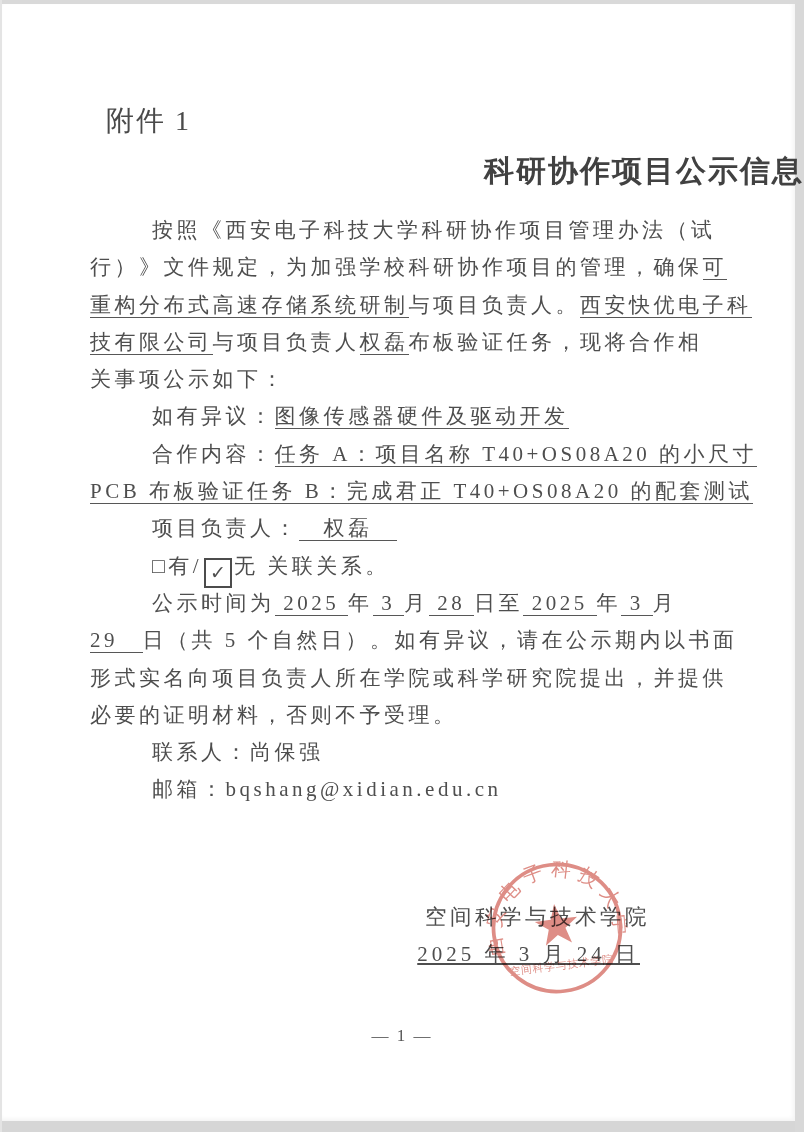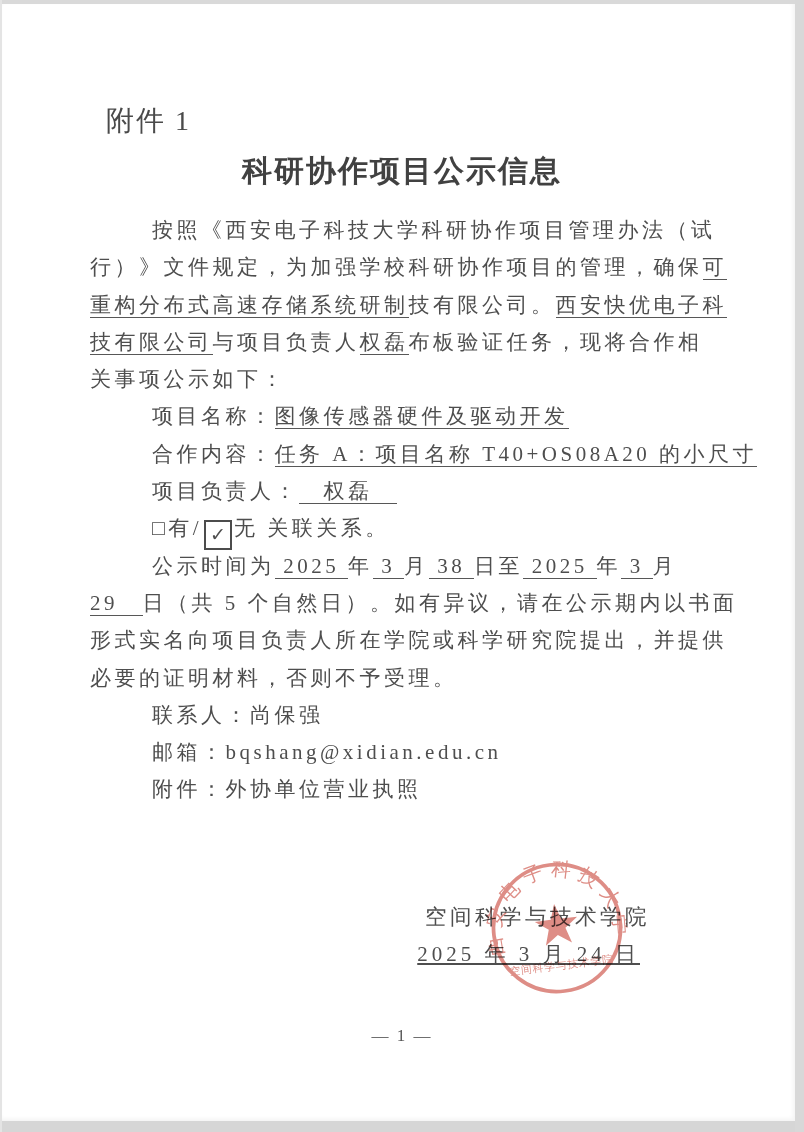--- a/index.html
+++ b/index.html
@@ -12,21 +12,21 @@
   
   .edge{position:absolute;background:#d9d9d9;}
   .edge-top{left:0;top:0;width:804px;height:4px;}
   .edge-bottom{left:0;top:1121px;width:804px;height:11px;background:#d6d6d6;}
   .edge-left{left:0;top:0;width:2px;height:1132px;background:#e4e4e4;}
   .edge-right{left:795px;top:0;width:9px;height:1132px;background:#d8d8d8;}
   .page-shadow{position:absolute;left:2px;top:4px;width:793px;height:1117px;
     box-shadow:inset -2px -2px 4px rgba(0,0,0,0.05);pointer-events:none;}
 
   .attach{position:absolute;left:106px;top:102px;font-size:28px;letter-spacing:2px;color:#4a4a4a;}
-  .doc-title{position:absolute;left:0;right:0;top:151px;text-align:center;
+  .doc-title{position:absolute;left:0;right:0;top:151px;text-align:right;
     font-size:30px;font-weight:bold;letter-spacing:2px;color:#414141;}
 
   .body-lines{position:absolute;left:90px;top:212px;width:640px;}
   .bline{height:37.3px;line-height:37.3px;font-size:21px;letter-spacing:3.5px;white-space:nowrap;}
   .bline.ind{padding-left:62px;}
   .u{border-bottom:1.5px solid #575757;}
   .cbox{display:inline-block;width:24px;height:26px;line-height:26px;border:2px solid #4c4c4c;
     text-align:center;margin:0 2px;vertical-align:-6px;letter-spacing:0;font-size:19px;}
 
   .signature{position:absolute;left:90px;top:899px;width:624px;text-align:right;z-index:2;}
@@ -48,34 +48,34 @@
 <div class="edge edge-right"></div>
 <div class="page-shadow"></div>
 
 <div class="attach">附件 1</div>
 
 <div class="doc-title">科研协作项目公示信息</div>
 
 <div class="body-lines">
     <div class="bline ind"><span>按照《西安电子科技大学科研协作项目管理办法（试</span></div>
     <div class="bline"><span>行）》文件规定，为加强学校科研协作项目的管理，确保</span><span class="u">可</span></div>
-    <div class="bline"><span class="u">重构分布式高速存储系统研制</span><span>技有限公司。</span><span class="u">西安快优电子科</span></div>
+    <div class="bline"><span class="u">重构分布式高速存储系统研制</span><span>与项目负责人。</span><span class="u">西安快优电子科</span></div>
     <div class="bline"><span class="u">技有限公司</span><span>与项目负责人</span><span class="u">权磊</span><span>布板验证任务，现将合作相</span></div>
     <div class="bline"><span>关事项公示如下：</span></div>
-    <div class="bline ind"><span>项目名称：</span><span class="u">图像传感器硬件及驱动开发</span></div>
+    <div class="bline ind"><span>如有异议：</span><span class="u">图像传感器硬件及驱动开发</span></div>
     <div class="bline ind"><span>合作内容：</span><span class="u">任务 A：项目名称 T40+OS08A20 的小尺寸</span></div>
+    <div class="bline"><span class="u">PCB 布板验证任务 B：完成君正 T40+OS08A20 的配套测试</span></div>
     <div class="bline ind"><span>项目负责人：</span><span class="u">　权磊　</span></div>
     <div class="bline ind"><span>□有/</span><span class="cbox">✓</span><span>无 关联关系。</span></div>
-    <div class="bline ind"><span>公示时间为</span><span class="u">  2025  </span><span>年</span><span class="u">  3  </span><span>月</span><span class="u">  38  </span><span>日至</span><span class="u">  2025  </span><span>年</span><span class="u">  3  </span><span>月</span></div>
+    <div class="bline ind"><span>公示时间为</span><span class="u">  2025  </span><span>年</span><span class="u">  3  </span><span>月</span><span class="u">  28  </span><span>日至</span><span class="u">  2025  </span><span>年</span><span class="u">  3  </span><span>月</span></div>
     <div class="bline"><span class="u">29　</span><span>日（共 5 个自然日）。如有异议，请在公示期内以书面</span></div>
     <div class="bline"><span>形式实名向项目负责人所在学院或科学研究院提出，并提供</span></div>
     <div class="bline"><span>必要的证明材料，否则不予受理。</span></div>
     <div class="bline ind"><span>联系人：尚保强</span></div>
     <div class="bline ind"><span>邮箱：bqshang@xidian.edu.cn</span></div>
-    <div class="bline ind"><span>附件：外协单位营业执照</span></div>
   </div>
 
 <div class="signature">
   <div class="sig-org">空间科学与技术学院</div>
   <div class="sig-date">2025 年 3 月 24 日</div>
 </div>
 
 <svg class="seal" viewBox="0 0 150 150">
   <circle cx="75" cy="75" r="68" fill="none" stroke="#c9473b" stroke-width="4"></circle>
   <polygon fill="#c9473b" points="75,49 80.6,65.3 97.8,65.6 84,75.9 89.1,92.4 75,82.5 60.9,92.4 66,75.9 52.2,65.6 69.4,65.3"></polygon>

